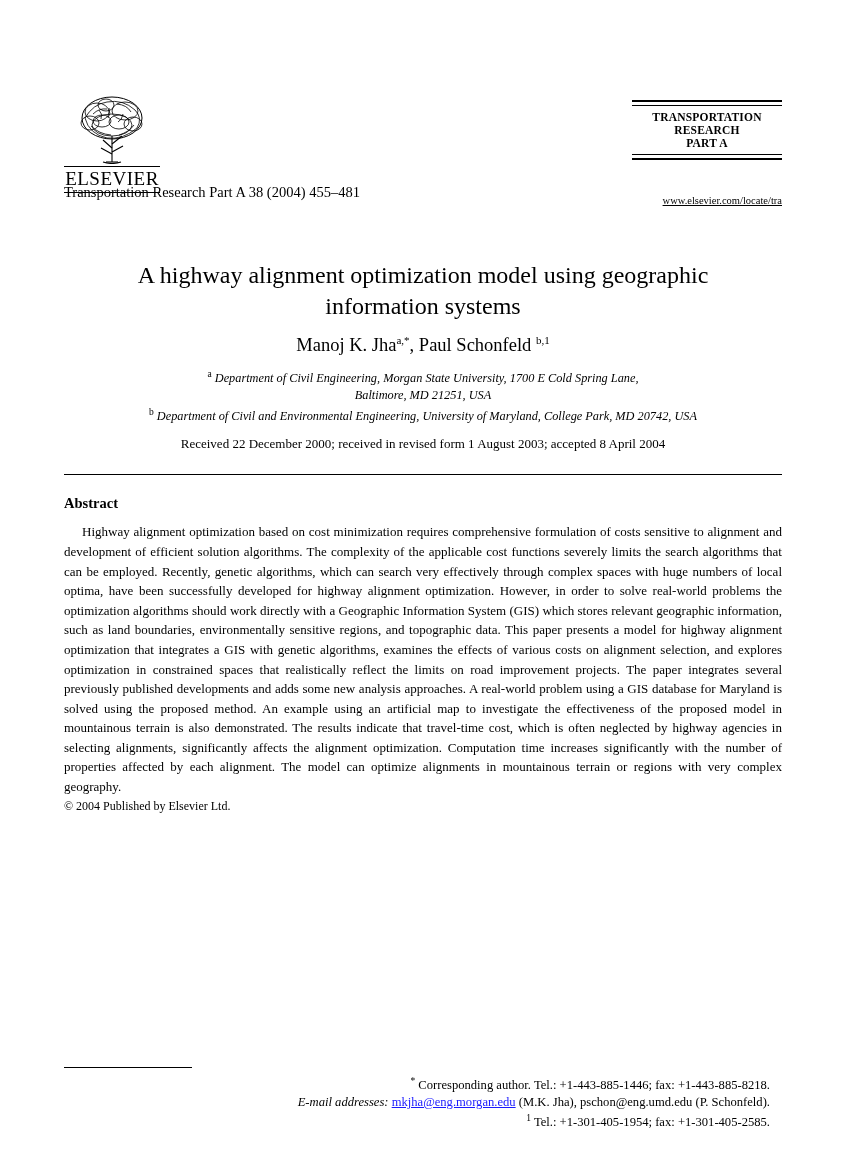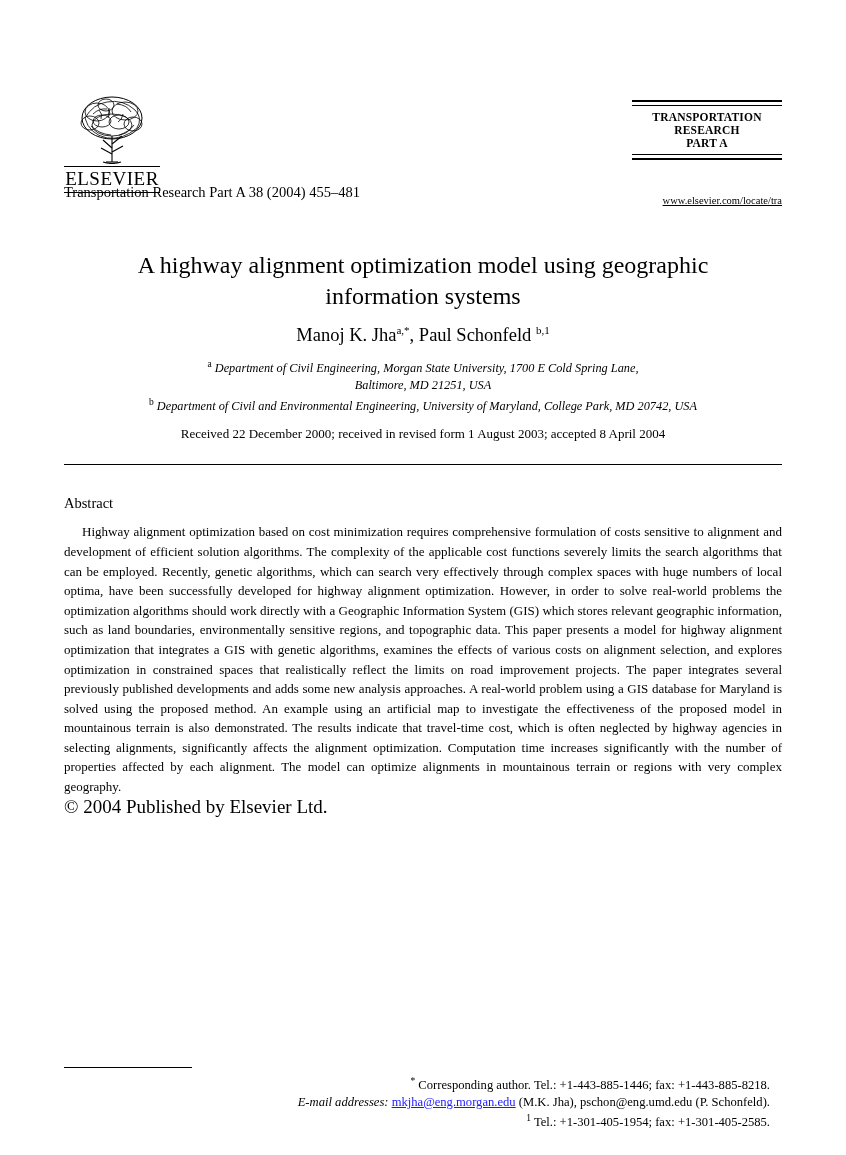--- a/index.html
+++ b/index.html
@@ -85,21 +85,21 @@
     right: 0;
     top: 103px;
     width: 170px;
     text-align: right;
     font-size: 10.5px;
     text-decoration: underline;
   }
 
   
   .title-block {
-    margin-top: 18px;
+    margin-top: 28px;
     text-align: center;
   }
   .paper-title {
     font-size: 24px;
     line-height: 31px;
     font-weight: 400;
     margin: 0 40px;
   }
   .authors {
     margin-top: 12px;
@@ -121,35 +121,35 @@
   
   .hrule {
     border: none;
     border-top: 1px solid #000;
     margin: 22px 0 0 0;
     height: 0;
   }
 
   
   .abstract-head {
-    margin-top: 30px;
+    margin-top: 20px;
     font-size: 14.5px;
-    font-weight: normal;
+    font-weight: bold;
   }
   .abstract-body {
     margin-top: 10px;
     font-size: 13px;
     line-height: 19.6px;
     text-align: justify;
     text-indent: 18px;
     hyphens: auto;
   }
   .copyright-line {
     margin-top: 0px;
-    font-size: 19px;
+    font-size: 12px;
     line-height: 19.6px;
   }
 
   
   .footnote-area {
     position: absolute;
     left: 64px;
     right: 76px;
     top: 975px;
     text-align: right;

